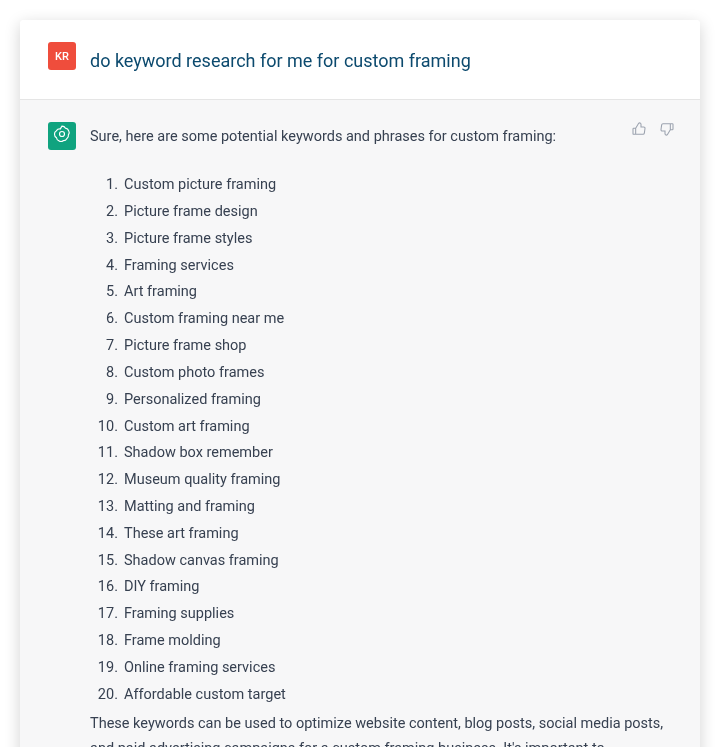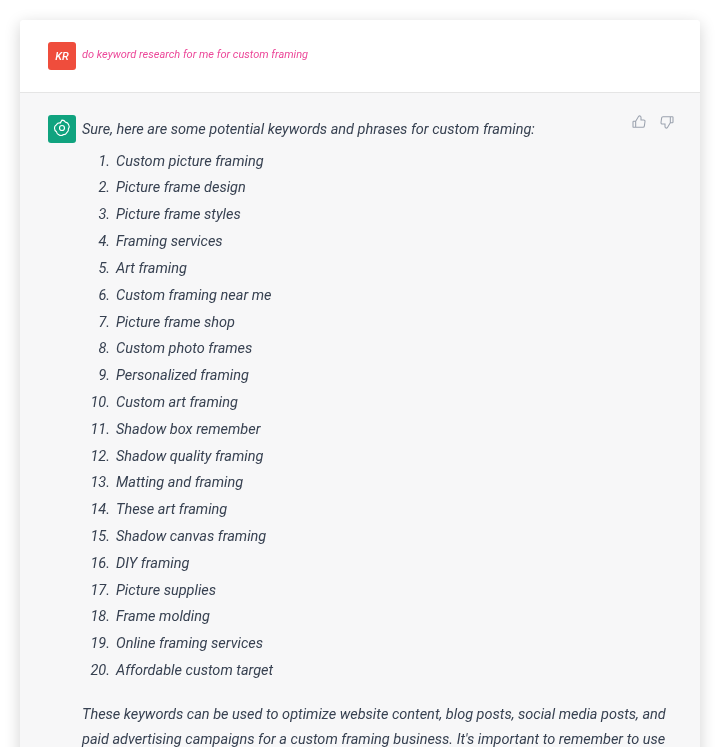--- a/index.html
+++ b/index.html
@@ -17,23 +17,22 @@
     .card {
       width: 680px;
       background: #fff;
       border-radius: 4px;
       box-shadow: 0 4px 16px rgba(0,0,0,0.18);
       overflow: hidden;
     }
     .row {
       padding: 22px 28px;
       display: flex;
-      gap: 6px;
+      gap: 14px;
       position: relative;
-      font-style: italic;
     }
     .row.user {
       background: #fff;
     }
     .row.assistant {
       background: #f7f7f8;
       border-top: 1px solid #e5e5e5;
     }
     .avatar {
       width: 28px;
@@ -58,31 +57,31 @@
       height: 20px;
     }
     .content {
       flex: 1;
       font-size: 14.5px;
       line-height: 1.7;
       color: #374151;
       padding-top: 3px;
     }
     .user .content {
-      color: #ec4899;
-      font-size: 11px;
+      color: #0c4a6e;
+      font-size: 18px;
       padding-top: 4px;
     }
     .intro {
-      margin-bottom: 6px;
+      margin-bottom: 23px;
     }
     ol.keyword-list {
       list-style: none;
       counter-reset: item;
-      margin-bottom: 18px;
+      margin-bottom: 4px;
       margin-left: 6px;
     }
     ol.keyword-list li {
       counter-increment: item;
       line-height: 1.85;
       padding-left: 28px;
       position: relative;
     }
     ol.keyword-list li::before {
       content: counter(item) ".";
@@ -147,26 +146,26 @@
           <li>Picture frame design</li>
           <li>Picture frame styles</li>
           <li>Framing services</li>
           <li>Art framing</li>
           <li>Custom framing near me</li>
           <li>Picture frame shop</li>
           <li>Custom photo frames</li>
           <li>Personalized framing</li>
           <li>Custom art framing</li>
           <li>Shadow box remember</li>
-          <li>Shadow quality framing</li>
+          <li>Museum quality framing</li>
           <li>Matting and framing</li>
           <li>These art framing</li>
           <li>Shadow canvas framing</li>
           <li>DIY framing</li>
-          <li>Picture supplies</li>
+          <li>Framing supplies</li>
           <li>Frame molding</li>
           <li>Online framing services</li>
           <li>Affordable custom target</li>
         </ol>
       <p class="outro">These keywords can be used to optimize website content, blog posts, social media posts, and paid advertising campaigns for a custom framing business. It's important to remember to use long-tail keywords as well, which are more specific phrases that can help target a niche audience.</p>
     </div>
     <div class="feedback">
       <div class="feedback-btn">
         <span>
           <svg viewBox="0 0 24 24">

